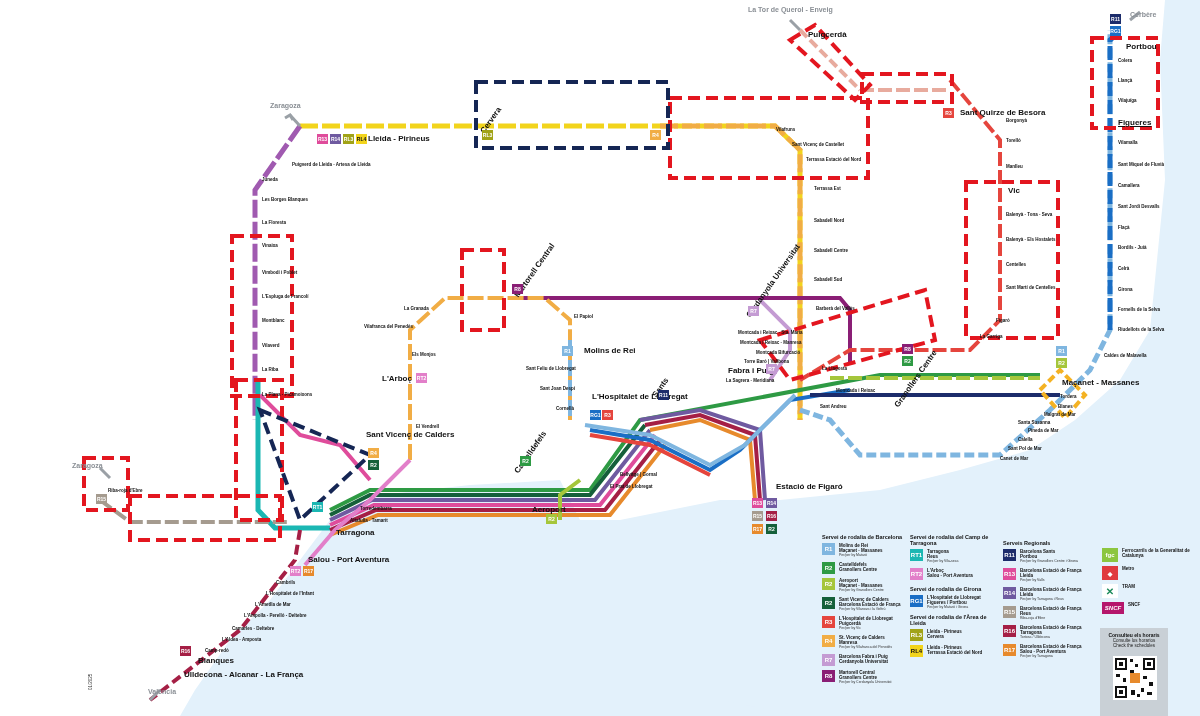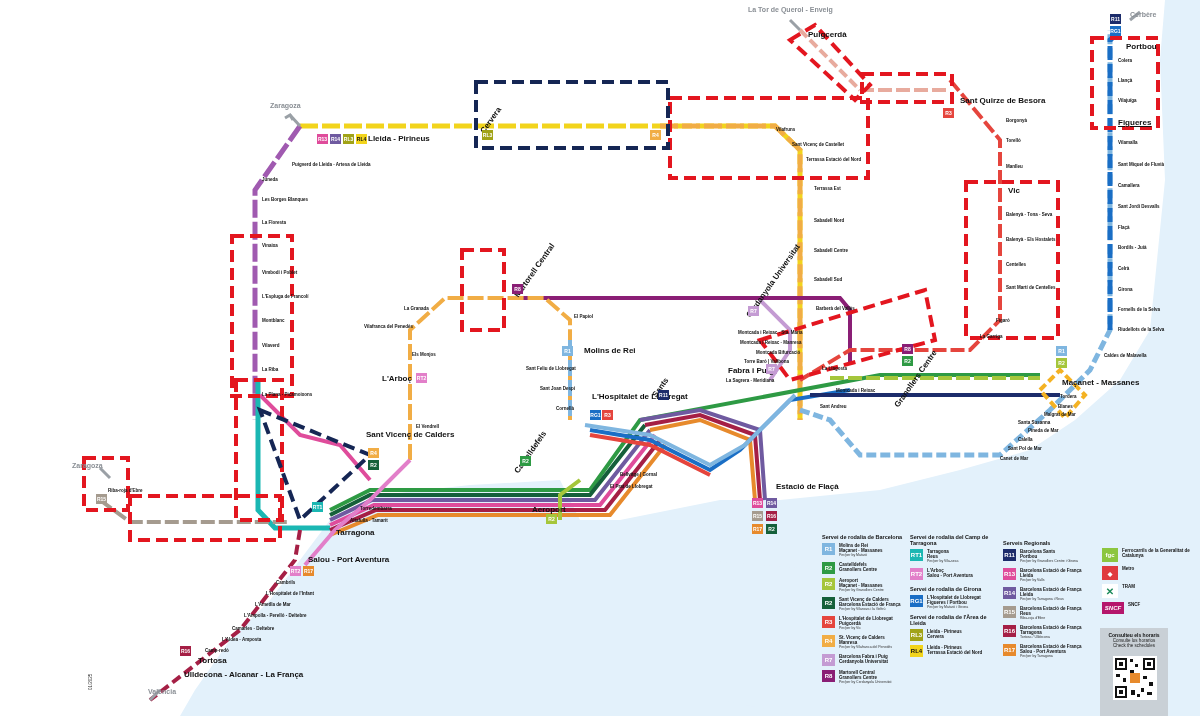--- a/index.html
+++ b/index.html
@@ -114,34 +114,34 @@
 
 <div class="dest" style="left:270px;top:102px;">Zaragoza</div>
 <div class="dest" style="left:72px;top:462px;">Zaragoza</div>
 <div class="dest" style="left:148px;top:688px;">València</div>
 <div class="dest" style="left:748px;top:6px;">La Tor de Querol - Enveig</div>
 <div class="dest" style="left:1130px;top:11px;">Cerbère</div>
 
 <div class="lbl big" style="left:368px;top:134px;">Lleida - Pirineus</div>
 <div class="lbl big" style="left:584px;top:346px;">Molins de Rei</div>
 <div class="lbl big" style="left:592px;top:392px;">L'Hospitalet de Llobregat</div>
-<div class="lbl big" style="left:776px;top:482px;">Estació de Flaçà</div>
+<div class="lbl big" style="left:776px;top:482px;">Estació de Figaró</div>
 <div class="lbl big" style="left:532px;top:505px;">Aeroport</div>
 <div class="lbl big" style="left:382px;top:374px;">L'Arboç</div>
 <div class="lbl big" style="left:366px;top:430px;">Sant Vicenç de Calders</div>
 <div class="lbl big" style="left:336px;top:528px;">Tarragona</div>
 <div class="lbl big" style="left:308px;top:555px;">Salou - Port Aventura</div>
-<div class="lbl big" style="left:198px;top:656px;">Tortosa</div>
+<div class="lbl big" style="left:198px;top:656px;">Blanques</div>
 <div class="lbl big" style="left:184px;top:670px;">Ulldecona - Alcanar - La França</div>
 <div class="lbl big" style="left:1062px;top:378px;">Maçanet - Massanes</div>
 <div class="lbl big" style="left:1118px;top:118px;text-decoration:underline;">Figueres</div>
 <div class="lbl big" style="left:1126px;top:42px;">Portbou</div>
 <div class="lbl big" style="left:1008px;top:186px;">Vic</div>
 <div class="lbl big" style="left:808px;top:30px;">Puigcerdà</div>
-<div class="lbl big" style="left:960px;top:96px;">Sant Quirze de Besora</div>
+<div class="lbl big" style="left:960px;top:108px;">Sant Quirze de Besora</div>
 <div class="lbl big" style="left:728px;top:366px;">Fabra i Puig</div>
 <div class="lbl big rot" style="left:658px;top:390px;">Sants</div>
 <div class="lbl big rot" style="left:520px;top:290px;">Martorell Central</div>
 <div class="lbl big rot" style="left:900px;top:400px;">Granollers Centre</div>
 <div class="lbl big rot" style="left:752px;top:310px;">Cerdanyola Universitat</div>
 <div class="lbl big rot" style="left:520px;top:466px;">Castelldefels</div>
 <div class="lbl big rot" style="left:486px;top:126px;">Cervera</div>
 
 <div class="lbl" style="left:1118px;top:58px;">Colera</div>
 <div class="lbl" style="left:1118px;top:78px;">Llançà</div>

